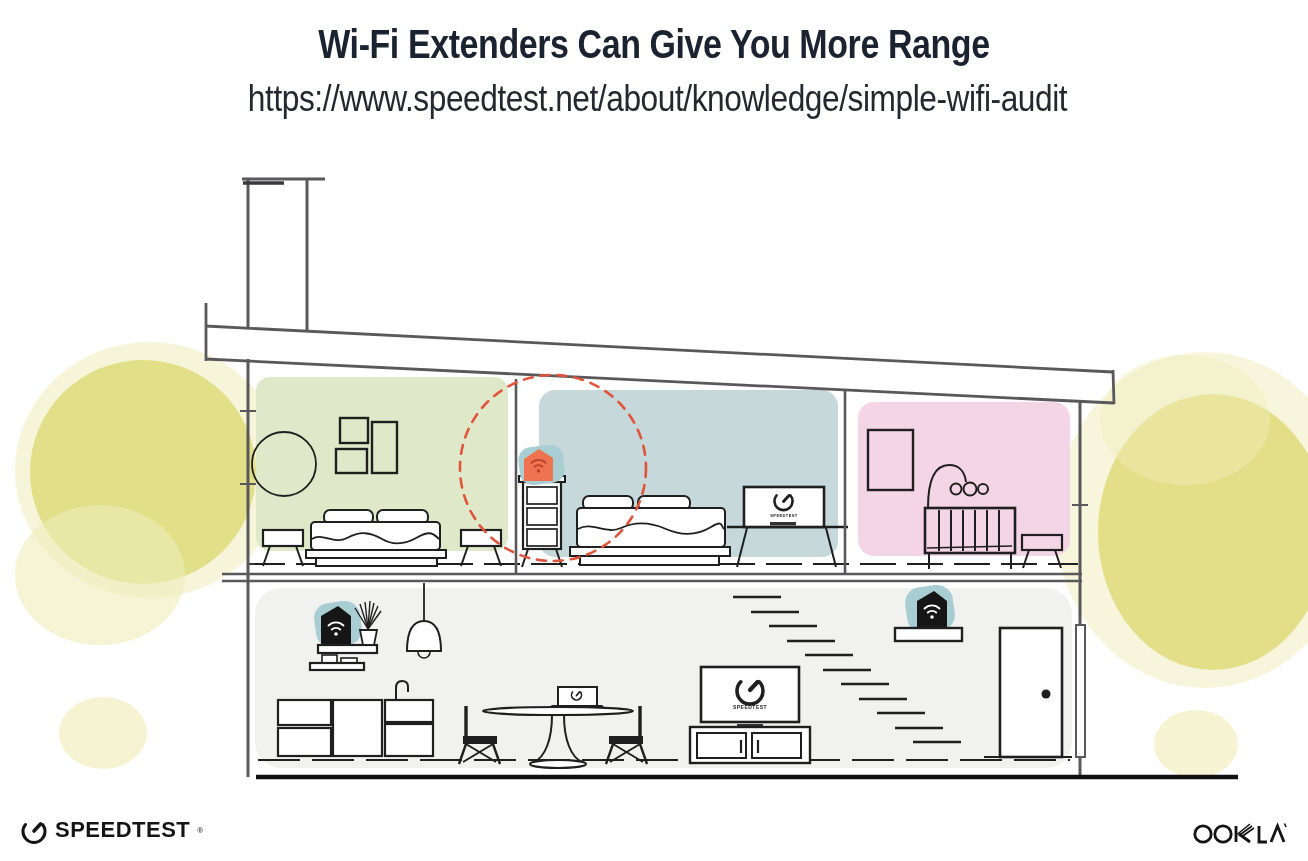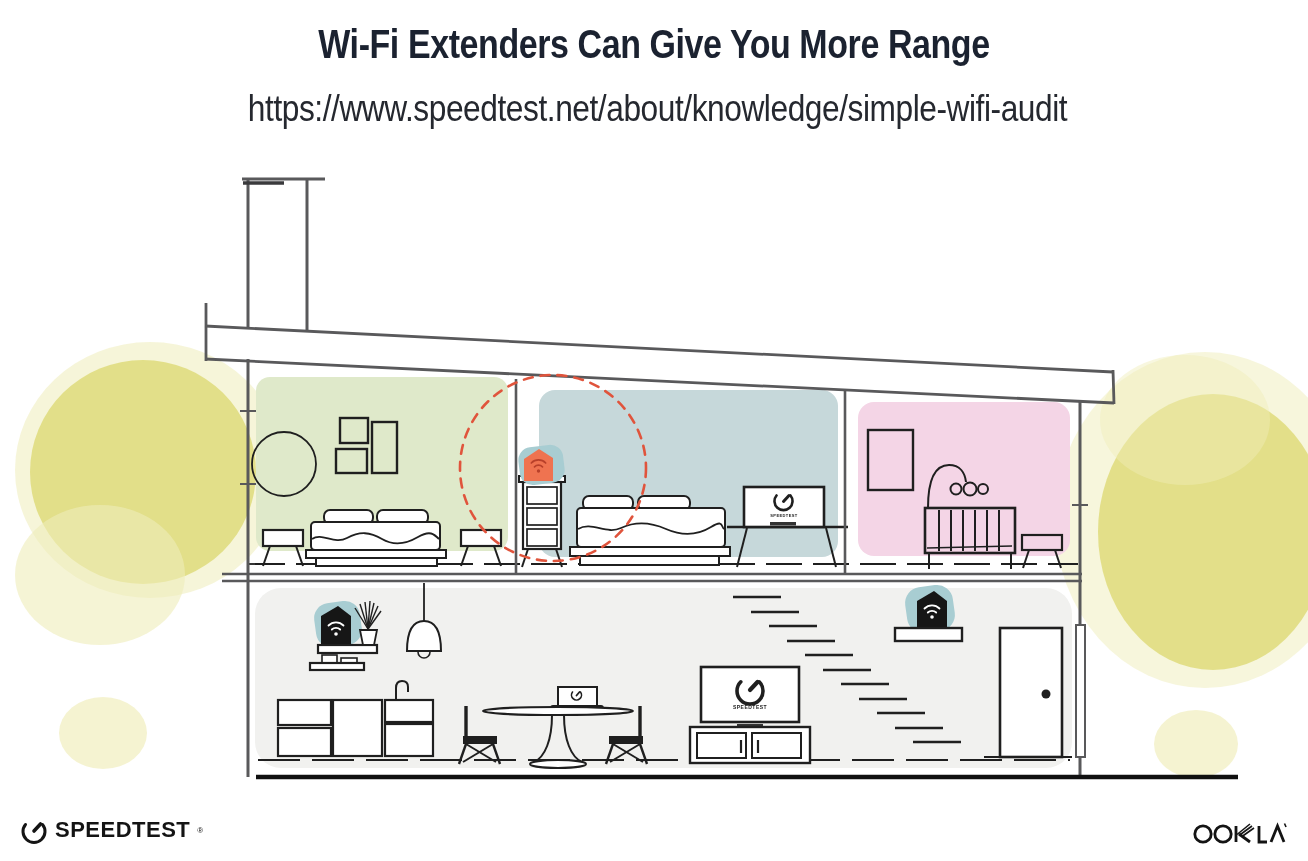--- a/index.html
+++ b/index.html
@@ -1,21 +1,21 @@
 <!DOCTYPE html>
 <html style="--title_text: #1b2230; --url_text: #25282f; --wall_line: #59595b; --furniture_line: #1f1f1f; --room_green: #dfe9ca; --room_blue: #c6d8da; --room_pink: #f4d5e6; --device_teal: #a8cdd2; --device_orange: #ef7350; --device_dark: #161616; --wifi_red: #b8402a; --coverage_red: #e0543c; --foliage: #e0dd80; --foliage_light: #efedb9; --floor_gray: #f1f1ef; --ground_line: #101010;"><head>
 <meta charset="utf-8">
 <style>
   html,body{margin:0;padding:0;background:#ffffff;width:1308px;height:861px;overflow:hidden;
     font-family:"Liberation Sans", sans-serif;}
   .canvas{position:relative;width:1308px;height:861px;background:#fff;}
   .header{position:absolute;top:22px;left:0;width:1308px;text-align:center;}
   .title{font-size:40px;font-weight:700;color:var(--title_text,#1b2230);letter-spacing:-0.5px;line-height:1.1;}
   .title-inner{display:inline-block;transform:scaleX(0.85);}
-  .url{font-size:36px;font-weight:400;color:var(--url_text,#25282f);margin-top:22px;letter-spacing:-0.5px;padding-left:8px;}
+  .url{font-size:36px;font-weight:400;color:var(--url_text,#25282f);margin-top:12px;letter-spacing:-0.5px;padding-left:8px;}
   .url-inner{display:inline-block;transform:scaleX(0.88);}
   .scene{position:absolute;top:0;left:0;}
   .footer-left{position:absolute;left:20px;top:816px;display:flex;align-items:center;gap:7px;}
   .st-word{font-size:22px;font-weight:700;letter-spacing:0.5px;color:#141414;}
   .st-reg{font-size:8px;color:#141414;vertical-align:super;}
   .footer-right{position:absolute;right:20px;top:820px;display:flex;align-items:center;}
   svg text{font-family:"Liberation Sans", sans-serif;}
 </style>
 </head>
 <body>

